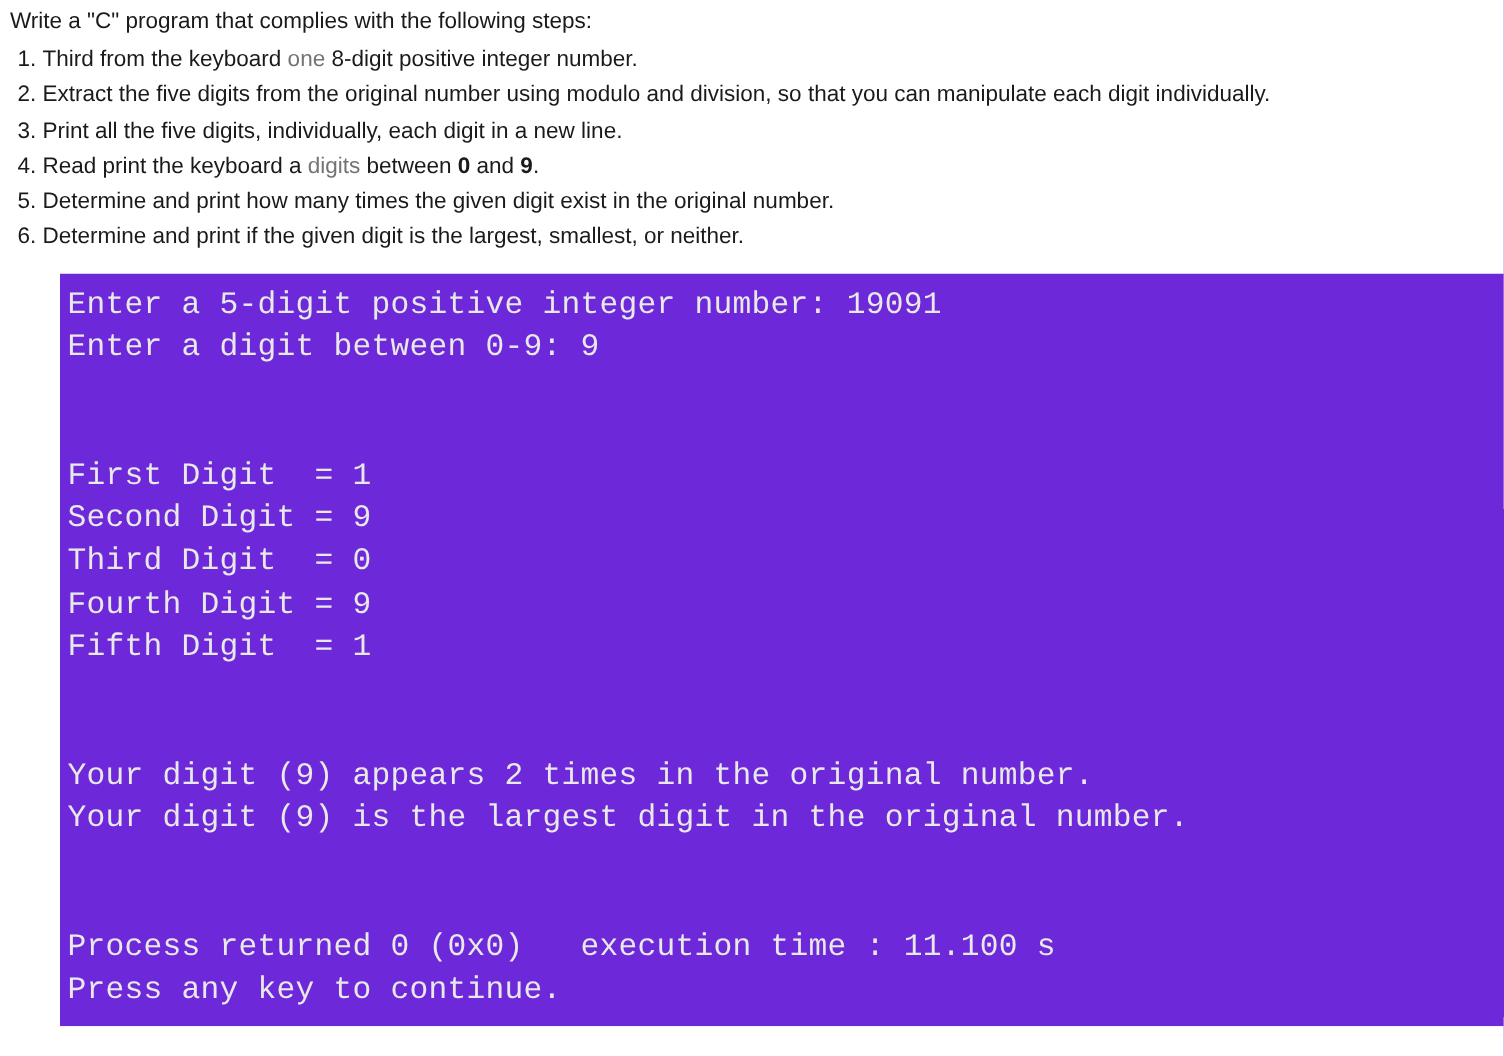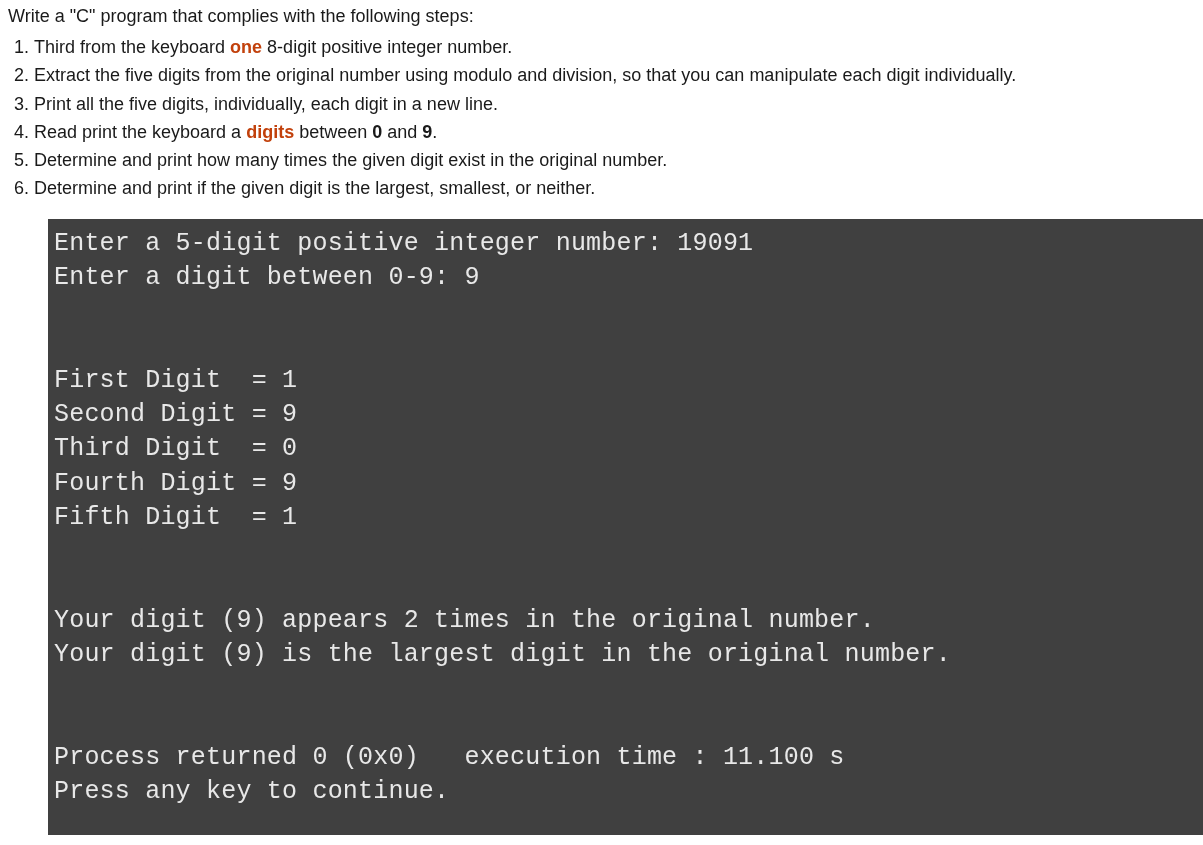--- a/index.html
+++ b/index.html
@@ -19,29 +19,29 @@
   }
   ol {
     list-style: decimal;
     padding-left: 26px;
   }
   ol li {
     margin: 4px 0;
     line-height: 1.35;
     font-size: 18px;
   }
-  .hl-red { color: #c2410c; font-weight: 700; }
+  .hl-red { color: #737373; font-weight: 400; }
   .hl-bold { font-weight: 700; }
   .terminal {
-    background: #404040;
+    background: #6d28d9;
     color: #e8e8e8;
     font-family: "Consolas", "Menlo", "Courier New", monospace;
     font-size: 25px;
     line-height: 1.37;
-    padding: 8px 6px 26px 6px;
+    padding: 8px 6px 12px 6px;
     margin-left: 48px;
     white-space: pre;
     letter-spacing: 0.2px;
   }
 </style>
 </head>
 <body>
 
 <div class="instructions">
   <p class="prompt-line">Write a "C" program that complies with the following steps:</p>

